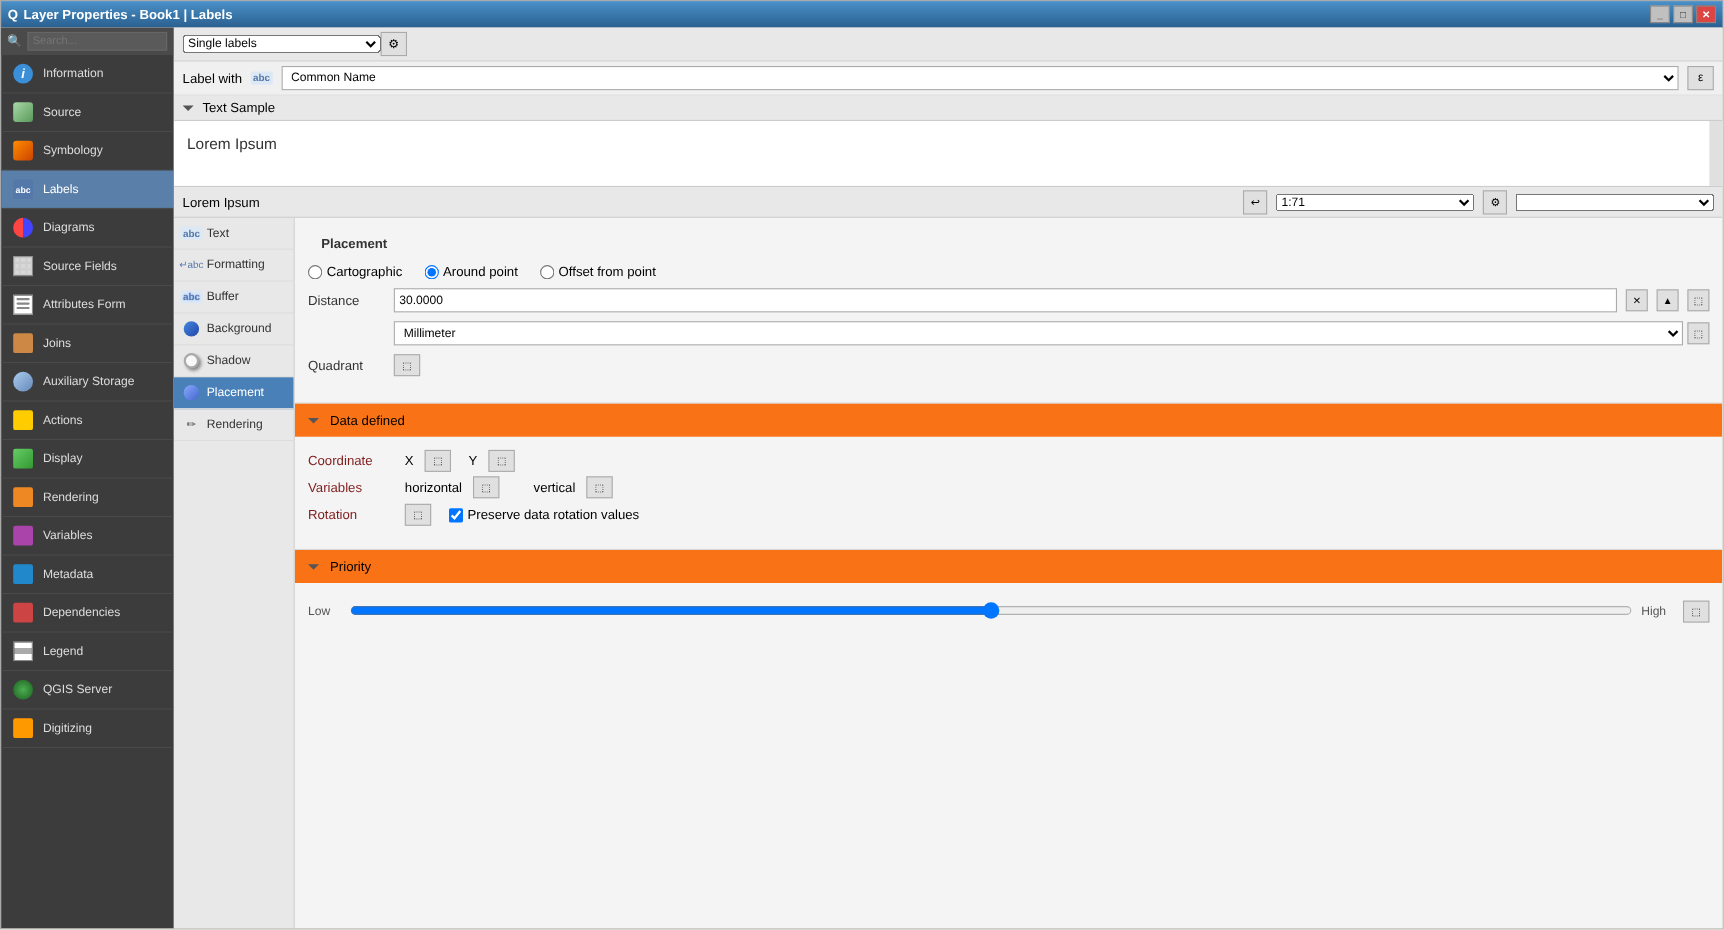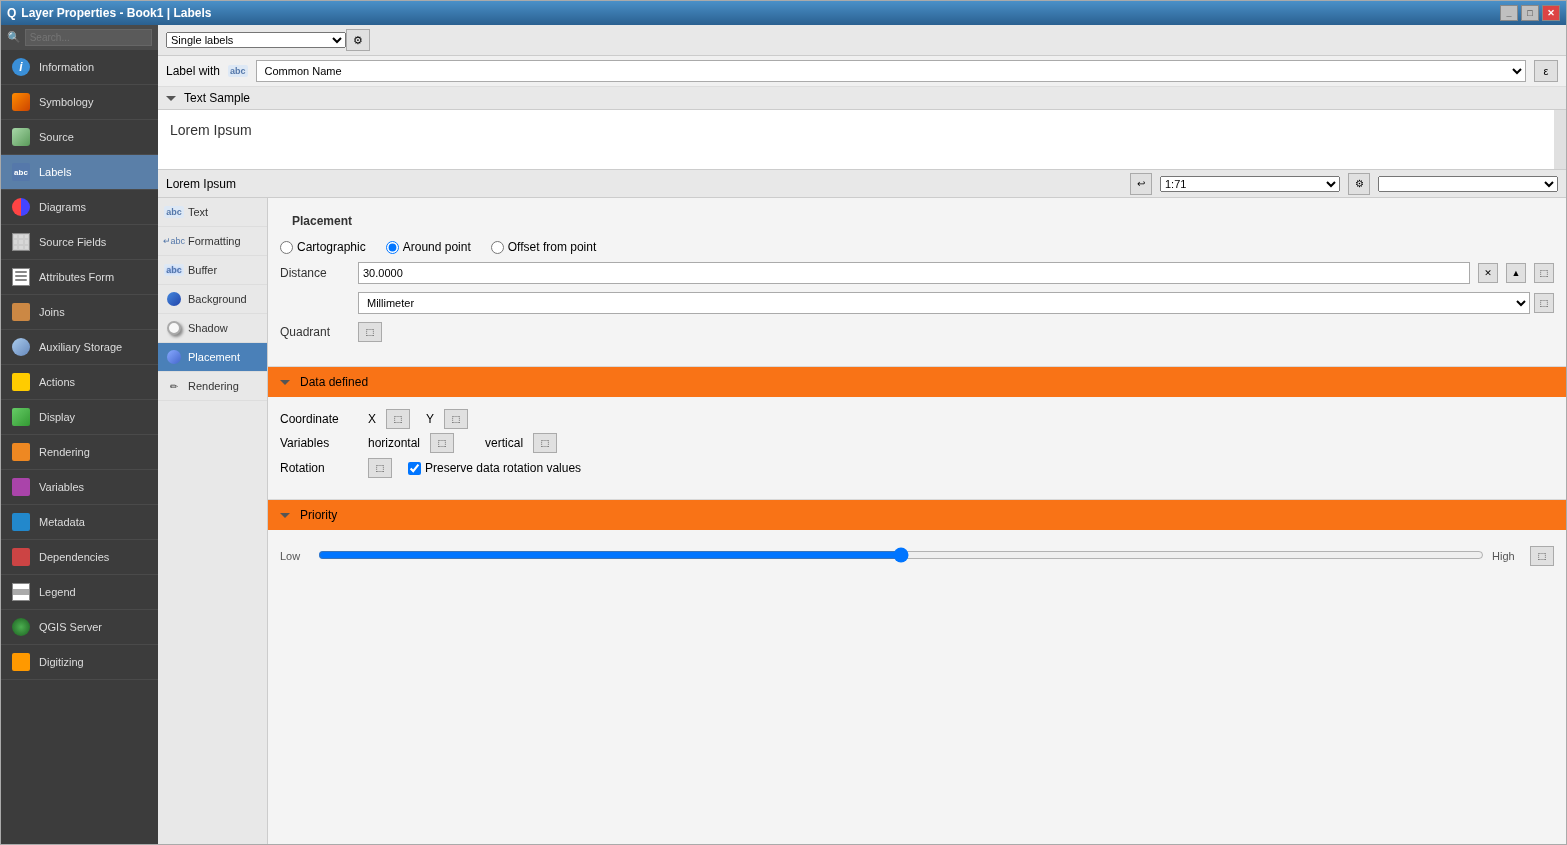--- a/index.html
+++ b/index.html
@@ -78,21 +78,21 @@
     .dropdown-row { display: flex; align-items: center; gap: 4px; margin: 4px 0; }
     .dropdown-row select { flex: 1; background: white; border: 1px solid #aaa; padding: 2px 4px; height: 22px; font-size: 11px; }
 
     
     .collapsible { border-top: 1px solid #d8d8d8; margin-top: 8px; }
     .collapsible-header { display: flex; align-items: center; gap: 6px; padding: 8px 12px; cursor: pointer; background: #f97316; }
     .collapsible-body { padding: 8px 12px; }
 
     
     .coord-row { display: flex; align-items: center; gap: 8px; margin: 4px 0; }
-    .coord-label { min-width: 80px; color: #000000; }
+    .coord-label { min-width: 80px; color: #7f1d1d; }
     .inline-btn { width: 24px; height: 20px; background: #e0e0e0; border: 1px solid #aaa; cursor: pointer; display: flex; align-items: center; justify-content: center; font-size: 9px; }
 
     
     .slider-row { display: flex; align-items: center; gap: 8px; margin: 8px 0; }
     .slider-label { min-width: 30px; color: #555; font-size: 11px; }
     .slider-container { flex: 1; }
     .slider-container input[type="range"] { width: 100%; }
 
     
     .triangle-down { width: 0; height: 0; border-left: 5px solid transparent; border-right: 5px solid transparent; border-top: 5px solid #555; display: inline-block; margin-right: 4px; }
@@ -162,29 +162,29 @@
       </div>
 
       <div class="sidebar-item">
         <div class="sidebar-icon">
           <div class="icon-info">i</div>
         </div>
         <span class="sidebar-label">Information</span>
       </div>
       <div class="sidebar-item">
         <div class="sidebar-icon">
+          <div class="icon-source"></div>
+        </div>
+        <span class="sidebar-label">Source</span>
+      </div>
+      <div class="sidebar-item">
+        <div class="sidebar-icon">
           <div class="icon-symbology"></div>
         </div>
         <span class="sidebar-label">Symbology</span>
-      </div>
-      <div class="sidebar-item">
-        <div class="sidebar-icon">
-          <div class="icon-source"></div>
-        </div>
-        <span class="sidebar-label">Source</span>
       </div>
       <div class="sidebar-item active">
         <div class="sidebar-icon">
           <div class="icon-labels">abc</div>
         </div>
         <span class="sidebar-label">Labels</span>
       </div>
       <div class="sidebar-item">
         <div class="sidebar-icon">
           <div class="icon-diagrams"></div>

